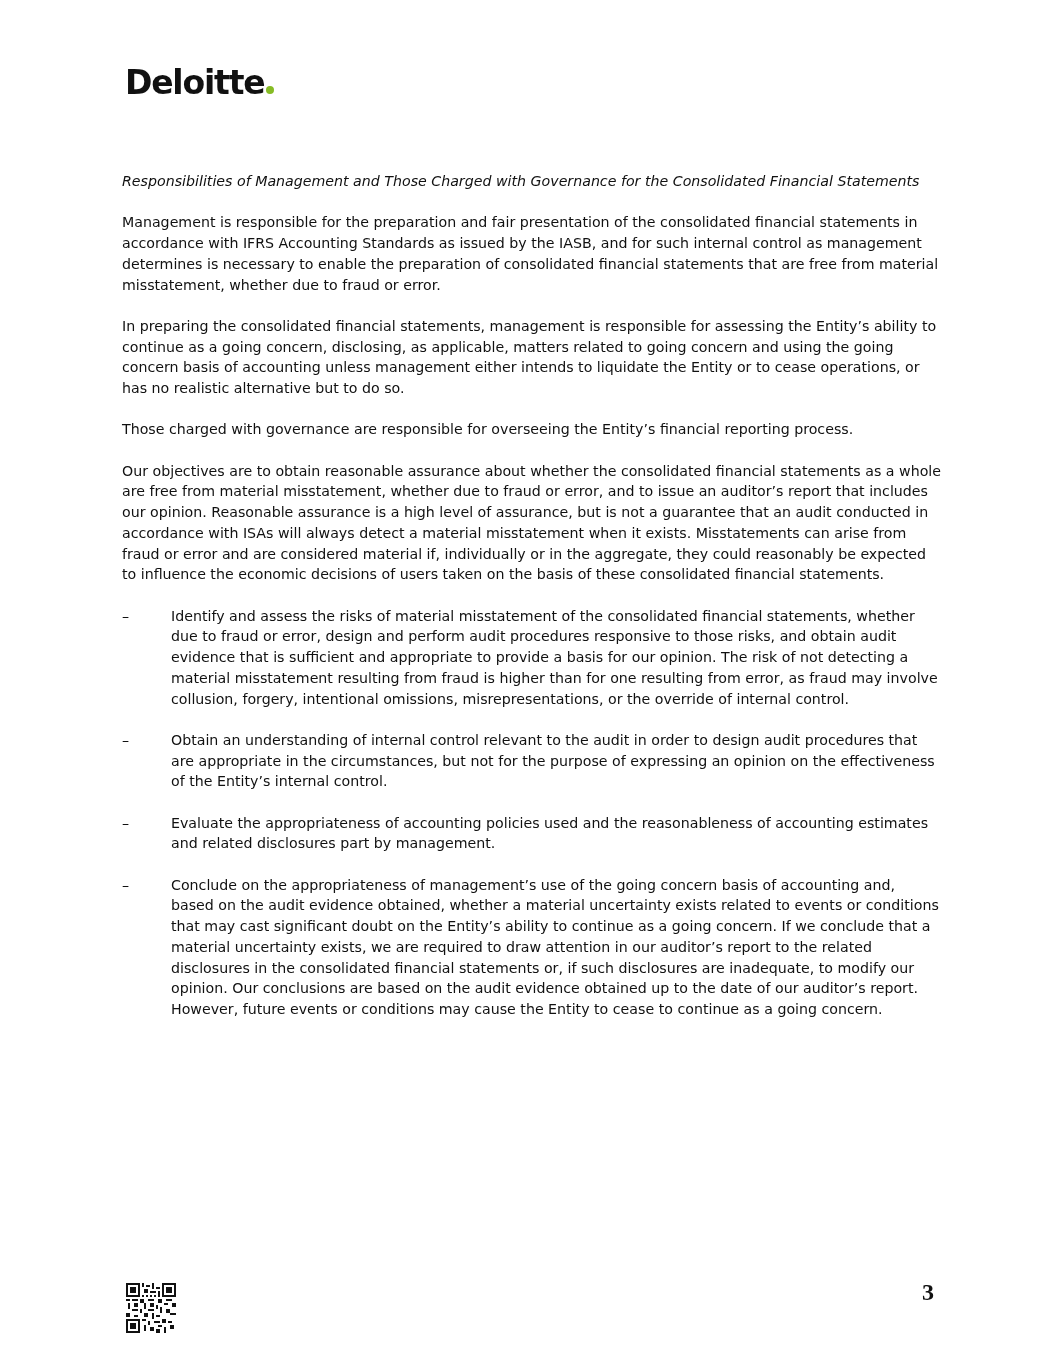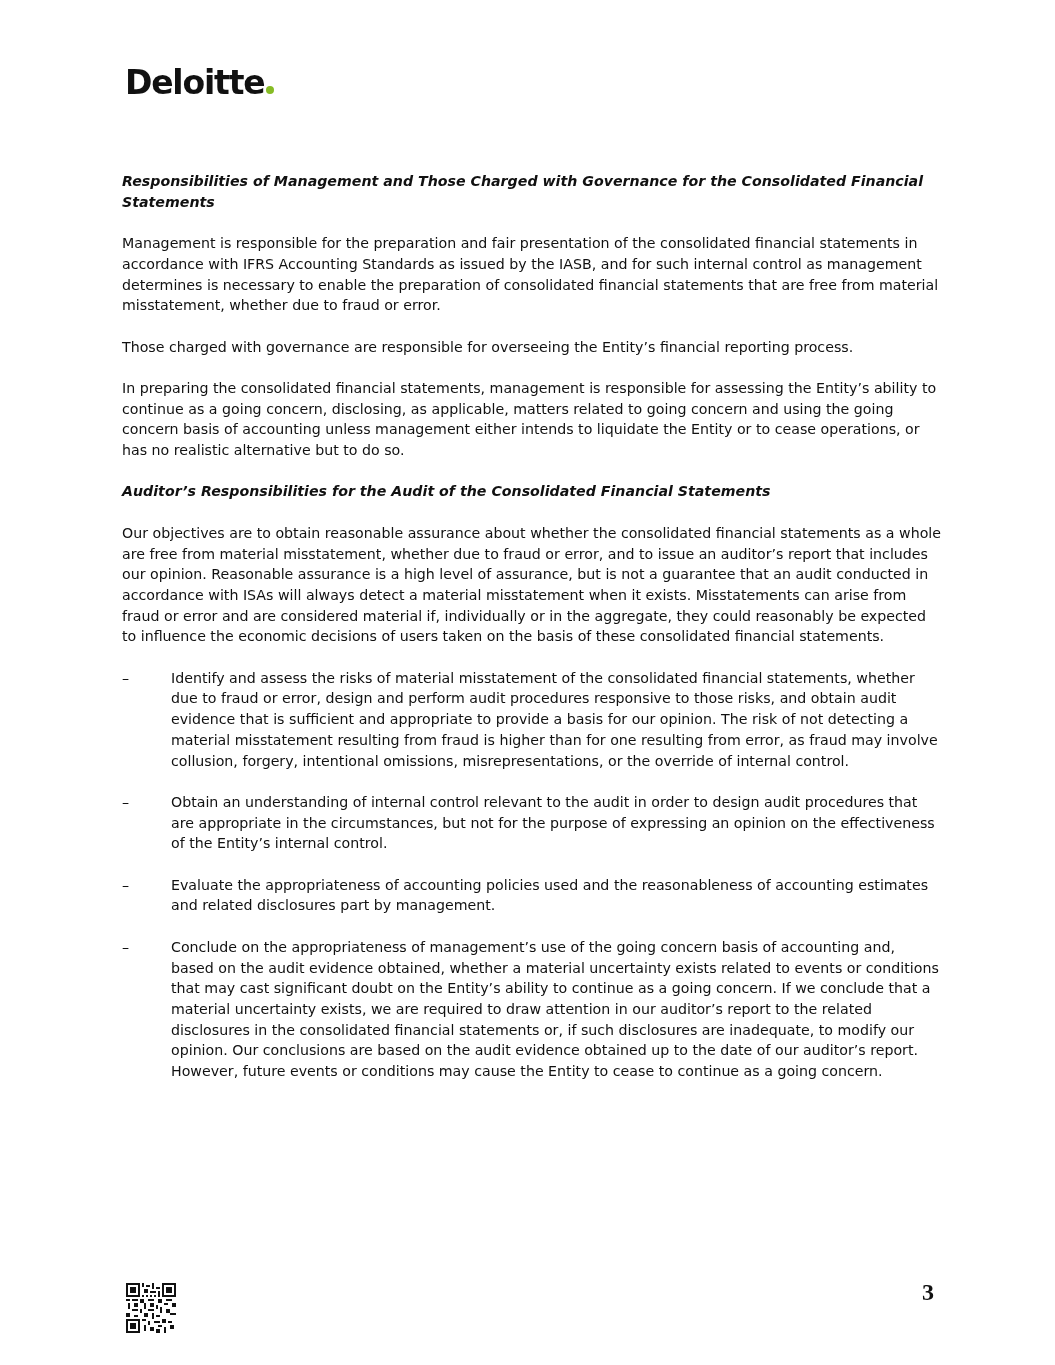--- a/index.html
+++ b/index.html
@@ -2,41 +2,40 @@
 <html><head>
   <meta charset="utf-8">
   <style>
     html, body { margin: 0; padding: 0; background: #ffffff; }
     body { width: 1055px; height: 1365px; position: relative; overflow: hidden; color: #111111; }
     .page { position: absolute; left: 0; top: 0; width: 1055px; height: 1365px; }
     .logo { position: absolute; left: 125px; top: 66px; font-family: "DejaVu Sans", sans-serif; font-weight: bold; font-size: 33px; letter-spacing: -1.2px; color: #111; line-height: 1; }
     .logo-dot { display: inline-block; width: 8px; height: 8px; border-radius: 50%; background: #86bc25; margin-left: 2px; vertical-align: baseline; }
     .content { position: absolute; left: 122px; top: 171px; width: 820px; font-family: "DejaVu Sans", sans-serif; font-size: 14.2px; line-height: 20.7px; color: #111; }
     .content p { margin: 0 0 20.7px 0; }
-    .heading { font-weight: bold; font-style: italic; }
+    .heading { font-weight: normal; font-style: italic; }
     .bullet { display: flex; margin: 0 0 20.7px 0; }
     .bullet-dash { width: 49px; flex: none; }
     .bullet-text { flex: 1; }
     .qr { position: absolute; left: 126px; top: 1283px; width: 50px; height: 50px; }
     .page-num { position: absolute; left: 912px; top: 1279px; width: 22px; text-align: right; font-family: "Liberation Serif", serif; font-weight: bold; font-size: 24px; color: #111; }
   </style>
 </head>
 <body>
 
 <div class="page">
 
   <div class="logo"><span>Deloitte</span><span class="logo-dot"></span></div>
 
   <div class="content">
     <p class="heading">Responsibilities of Management and Those Charged with Governance for the Consolidated Financial Statements</p>
     <p>Management is responsible for the preparation and fair presentation of the consolidated financial statements in accordance with IFRS Accounting Standards as issued by the IASB, and for such internal control as management determines is necessary to enable the preparation of consolidated financial statements that are free from material misstatement, whether due to fraud or error.</p>
+    <p>In preparing the consolidated financial statements, management is responsible for assessing the Entity’s ability to continue as a going concern, disclosing, as applicable, matters related to going concern and using the going concern basis of accounting unless management either intends to liquidate the Entity or to cease operations, or has no realistic alternative but to do so.</p>
     <p>Those charged with governance are responsible for overseeing the Entity’s financial reporting process.</p>
-    <p>In preparing the consolidated financial statements, management is responsible for assessing the Entity’s ability to continue as a going concern, disclosing, as applicable, matters related to going concern and using the going concern basis of accounting unless management either intends to liquidate the Entity or to cease operations, or has no realistic alternative but to do so.</p>
 
-    <p class="heading">Auditor’s Responsibilities for the Audit of the Consolidated Financial Statements</p>
     <p>Our objectives are to obtain reasonable assurance about whether the consolidated financial statements as a whole are free from material misstatement, whether due to fraud or error, and to issue an auditor’s report that includes our opinion. Reasonable assurance is a high level of assurance, but is not a guarantee that an audit conducted in accordance with ISAs will always detect a material misstatement when it exists. Misstatements can arise from fraud or error and are considered material if, individually or in the aggregate, they could reasonably be expected to influence the economic decisions of users taken on the basis of these consolidated financial statements.</p>
 
     <div class="bullet">
       <span class="bullet-dash">–</span>
       <span class="bullet-text">Identify and assess the risks of material misstatement of the consolidated financial statements, whether due to fraud or error, design and perform audit procedures responsive to those risks, and obtain audit evidence that is sufficient and appropriate to provide a basis for our opinion. The risk of not detecting a material misstatement resulting from fraud is higher than for one resulting from error, as fraud may involve collusion, forgery, intentional omissions, misrepresentations, or the override of internal control.</span>
     </div>
     <div class="bullet">
       <span class="bullet-dash">–</span>
       <span class="bullet-text">Obtain an understanding of internal control relevant to the audit in order to design audit procedures that are appropriate in the circumstances, but not for the purpose of expressing an opinion on the effectiveness of the Entity’s internal control.</span>
     </div>

